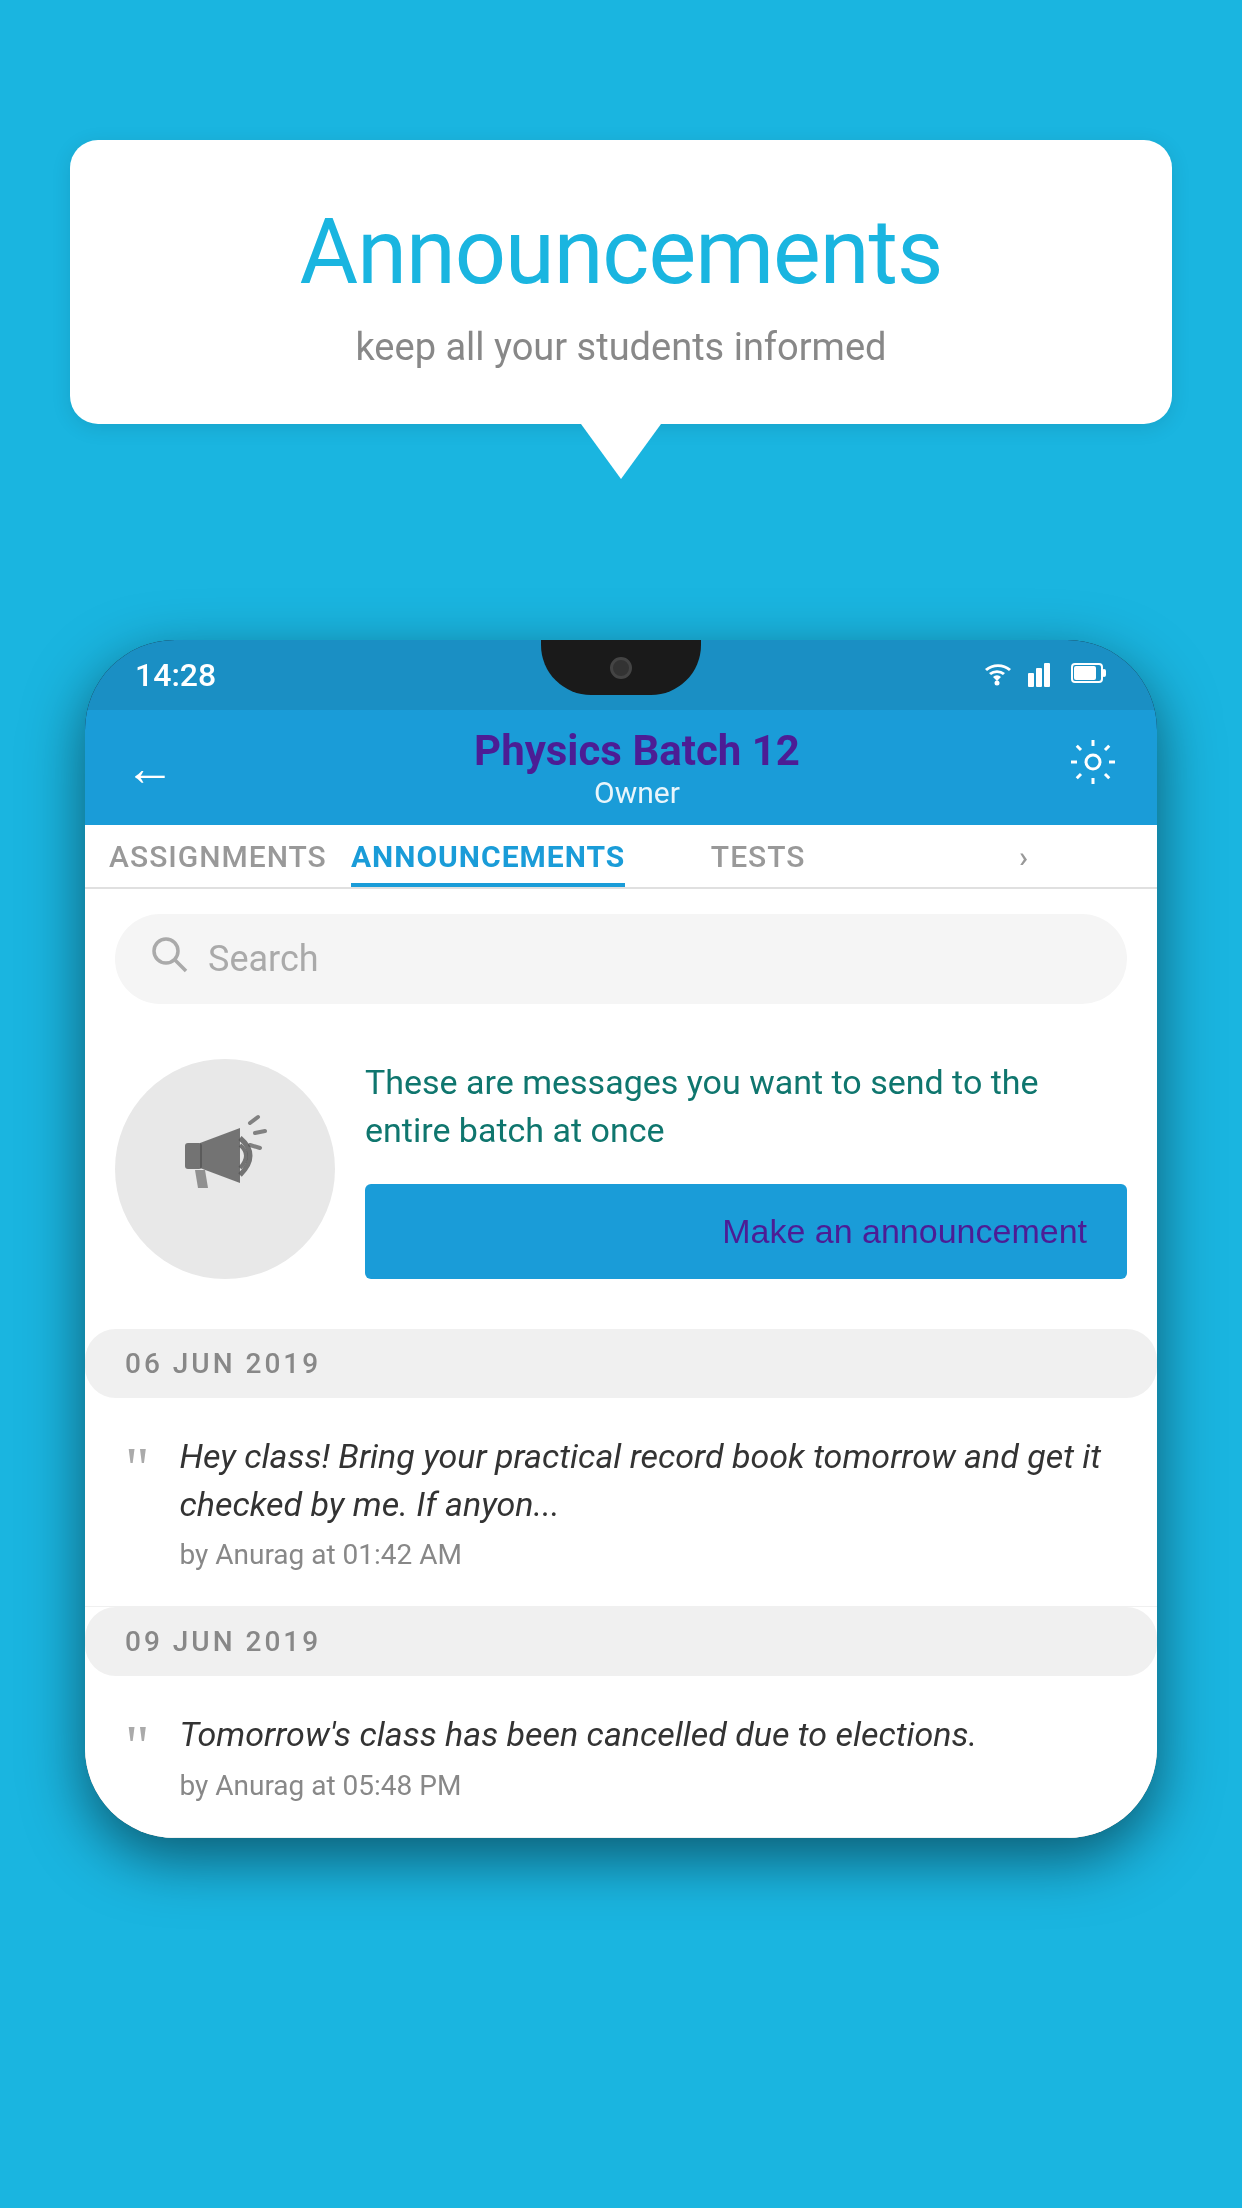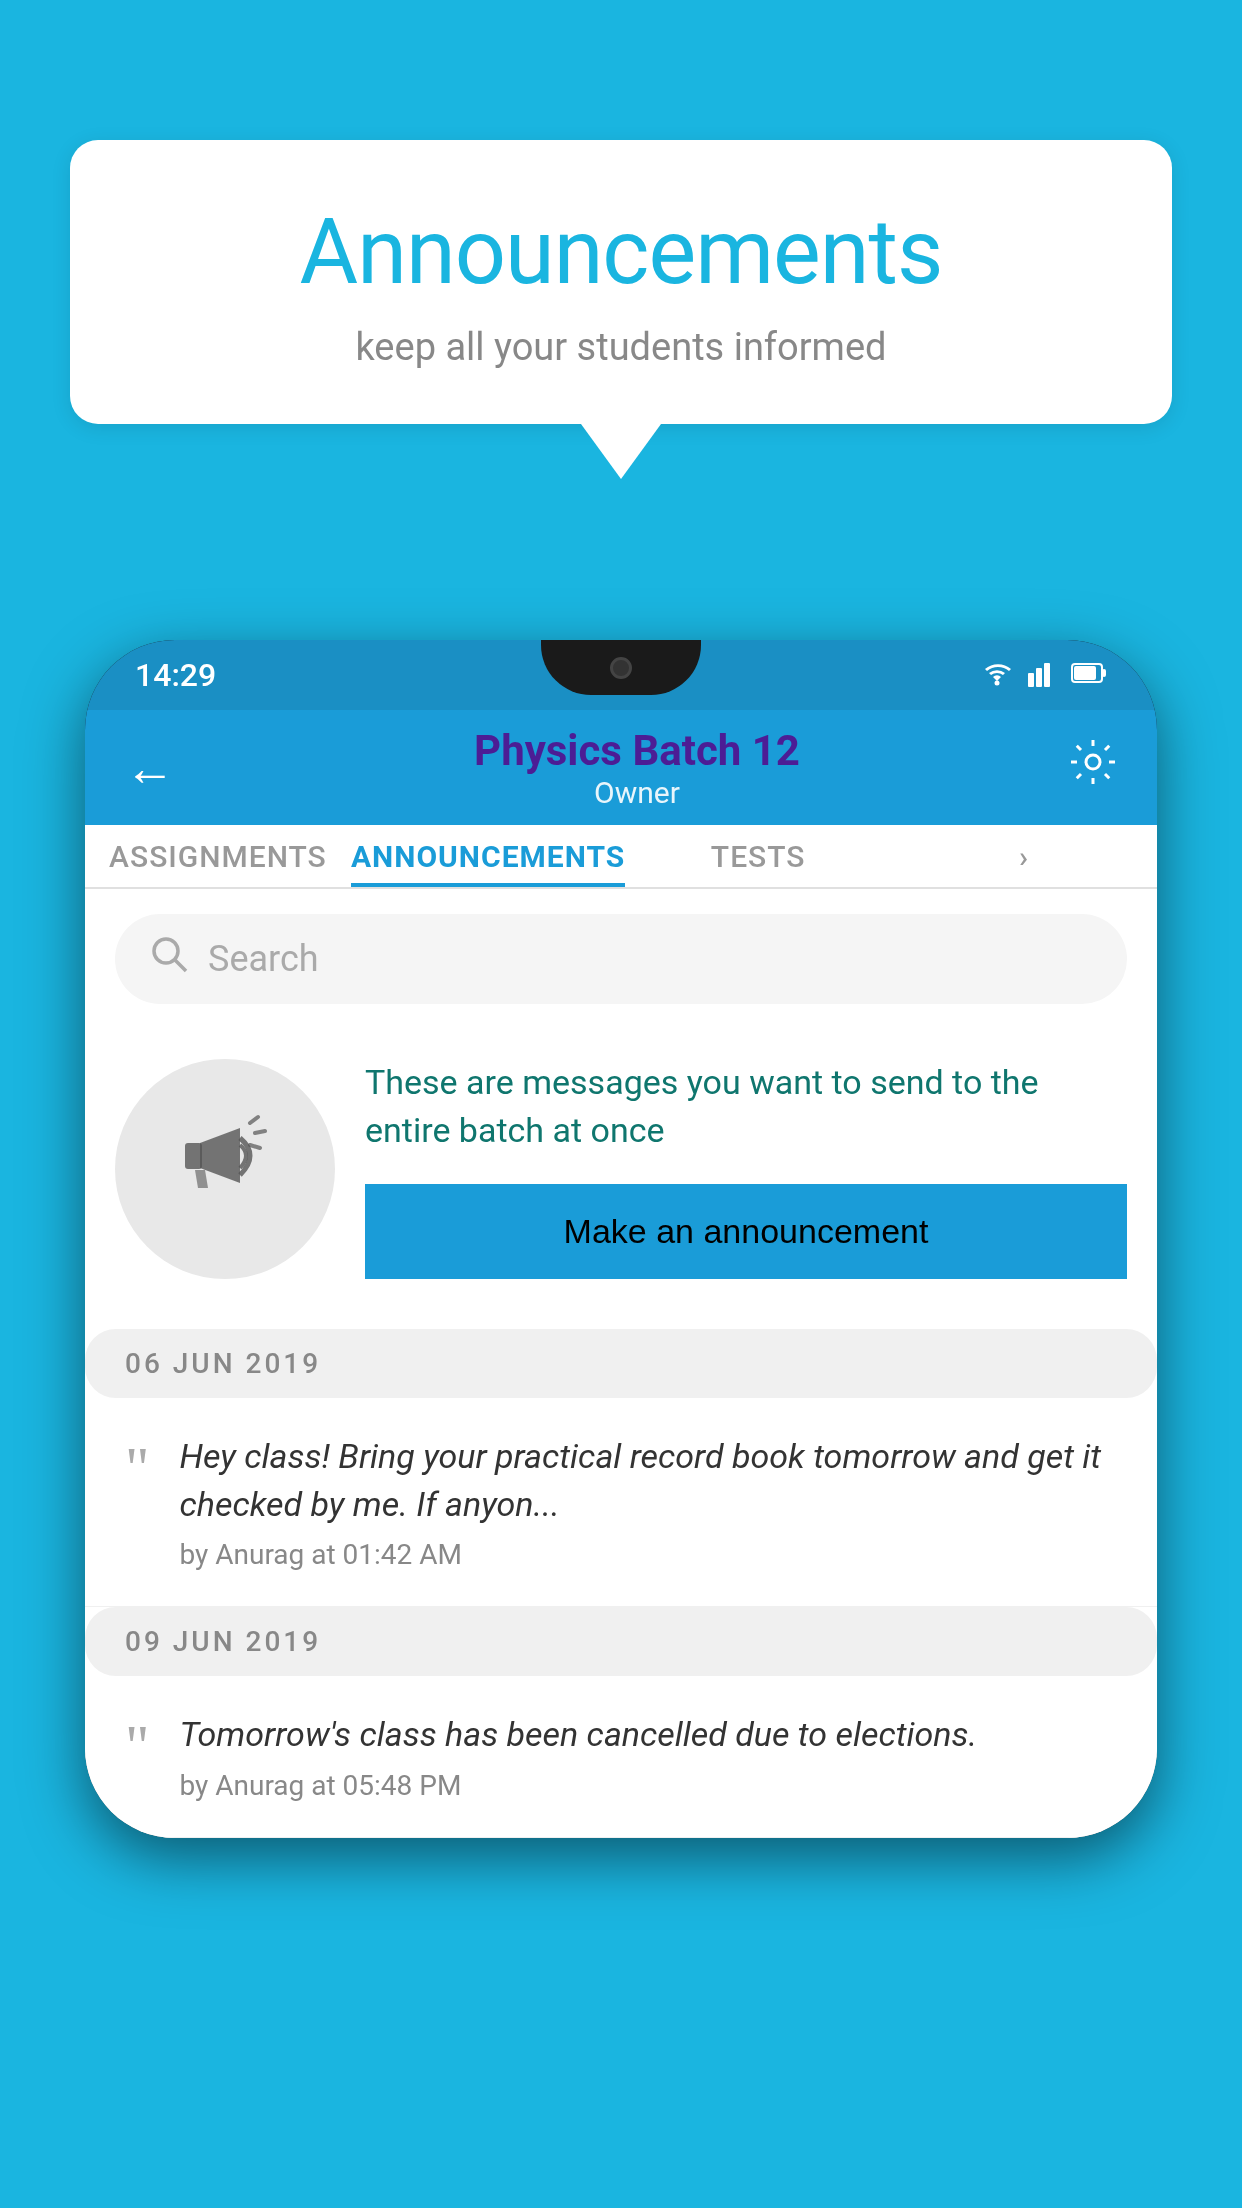--- a/index.html
+++ b/index.html
@@ -253,28 +253,29 @@
 
     .announcement-desc {
       color: #0f766e;
       font-size: 34px;
       line-height: 1.4;
       margin-bottom: 30px;
     }
 
     .make-announcement-btn {
       background: #1a9cd8;
-      color: #000000;
+      color: #4c1d95;
       border: none;
-      border-radius: 0;
+      border-radius: 6px;
       padding: 28px 40px;
       font-size: 34px;
       font-weight: 500;
       cursor: pointer;
       width: 100%;
+      text-align: right;
     }
 
     
     .date-separator {
       background: #f0f0f0;
       padding: 18px 40px;
       color: #888;
       font-size: 28px;
       letter-spacing: 3px;
       font-weight: 500;
@@ -326,21 +327,21 @@
     <h1>Announcements</h1>
     <p>keep all your students informed</p>
   </div>
   <div class="speech-bubble-tail"></div>
 </div>
 
 <div class="phone-wrapper">
   <div class="phone">
 
     <div class="status-bar">
-      <span class="status-bar-time">14:29</span>
+      <span class="status-bar-time">14:28</span>
       <div class="notch">
         <div class="notch-camera"></div>
       </div>
       <div class="status-icons">
         <span>
           <svg width="32" height="28" viewBox="0 0 32 28" fill="white">
             <path d="M16 22l4-4a5.6 5.6 0 0 0-8 0l4 4zm-8-8l2 2a9.9 9.9 0 0 1 12 0l2-2a13 13 0 0 0-16 0zm-4-4l2 2A17 17 0 0 1 28 12l2-2A20 20 0 0 0 4 10z"></path>
             <circle cx="16" cy="24" r="2.5" fill="white"></circle>
           </svg>
         </span>

